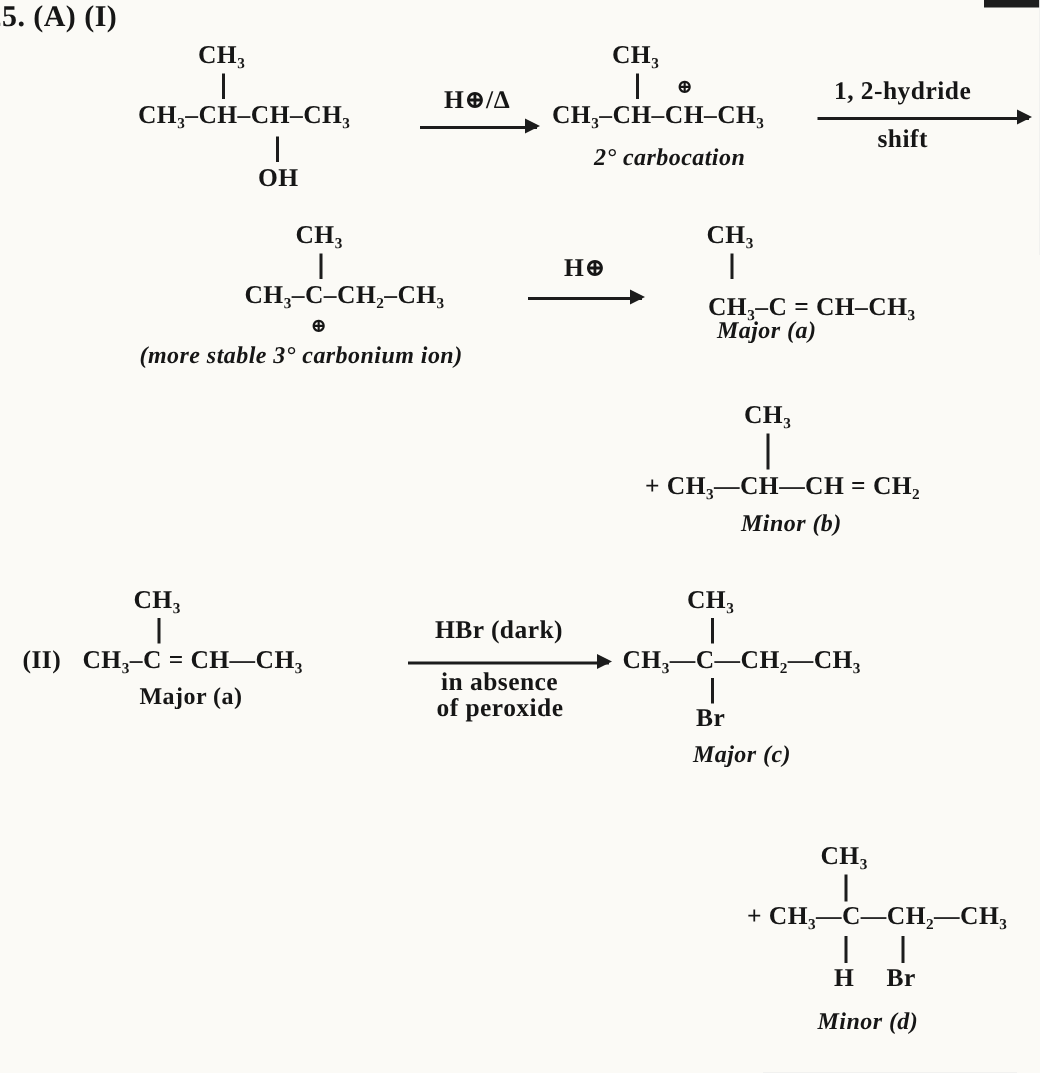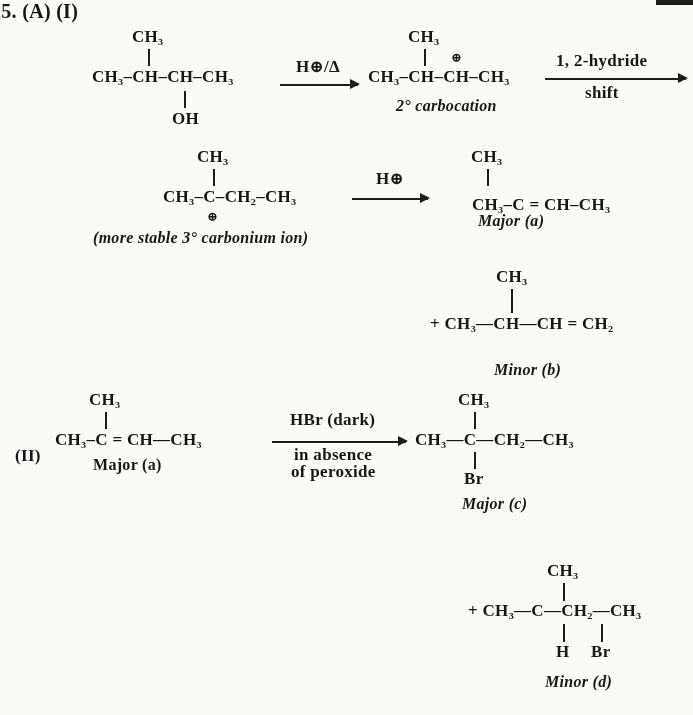--- a/index.html
+++ b/index.html
@@ -71,24 +71,24 @@
     <div class="f" style="left:471px;top:148px;">CH₃</div>
     <div class="vb" style="left:487px;top:169px;height:17px;"></div>
     <div class="f" style="left:437px;top:196px;margin-left:35px;">CH₃–C = CH–CH₃</div>
     <div class="f cap" style="left:478px;top:212px;">Major (a)</div>
   </div>
 
   <div>
     <div class="f" style="left:496px;top:268px;">CH₃</div>
     <div class="vb" style="left:511px;top:289px;height:24px;"></div>
     <div class="f" style="left:430px;top:315px;">+ CH₃—CH—CH = CH₂</div>
-    <div class="f cap" style="left:494px;top:341px;margin-top:20px;">Minor (b)</div>
+    <div class="f cap" style="left:494px;top:341px;">Minor (b)</div>
   </div>
 
-  <div class="f" style="left:15px;top:447px;">(II)</div>
+  <div class="f" style="left:15px;top:431px;">(II)</div>
 
   <div>
     <div class="f" style="left:89px;top:391px;">CH₃</div>
     <div class="vb" style="left:105px;top:412px;height:17px;"></div>
     <div class="f" style="left:55px;top:431px;">CH₃–C = CH—CH₃</div>
     <div class="f cap cap-r" style="left:93px;top:456px;">Major (a)</div>
   </div>
 
   <div class="f sm" style="left:290px;top:411px;text-align:center;">HBr (dark)</div>
   <div class="arrow" style="left:272px;top:441px;width:134px;"></div>
@@ -100,21 +100,21 @@
     <div class="vb" style="left:474px;top:412px;height:17px;"></div>
     <div class="f" style="left:415px;top:431px;">CH₃—C—CH₂—CH₃</div>
     <div class="vb" style="left:474px;top:452px;height:17px;"></div>
     <div class="f" style="left:464px;top:470px;">Br</div>
     <div class="f cap" style="left:462px;top:495px;text-align:right;">Major (c)</div>
   </div>
 
   <div>
     <div class="f" style="left:547px;top:562px;">CH₃</div>
     <div class="vb" style="left:563px;top:583px;height:18px;"></div>
-    <div class="f" style="left:468px;top:602px;">+ CH₃—C—CH₂—CH₃</div>
+    <div class="f" style="left:498px;top:602px;">+ CH₃—C—CH₂—CH₃</div>
     <div class="vb" style="left:563px;top:624px;height:18px;"></div>
     <div class="vb" style="left:601px;top:624px;height:18px;"></div>
     <div class="f" style="left:556px;top:643px;">H</div>
     <div class="f" style="left:591px;top:643px;">Br</div>
     <div class="f cap" style="left:545px;top:673px;">Minor (d)</div>
   </div>
 
 </div>
 
 </body></html>

